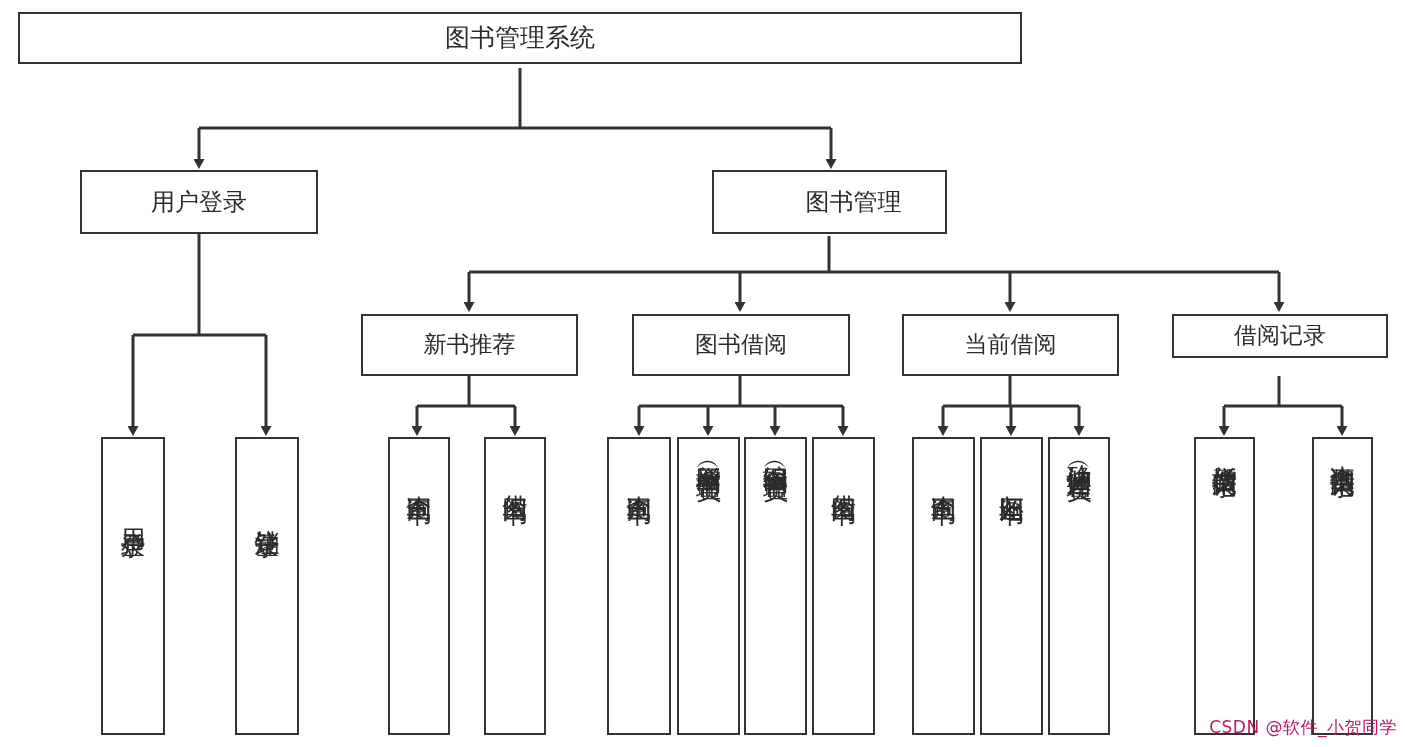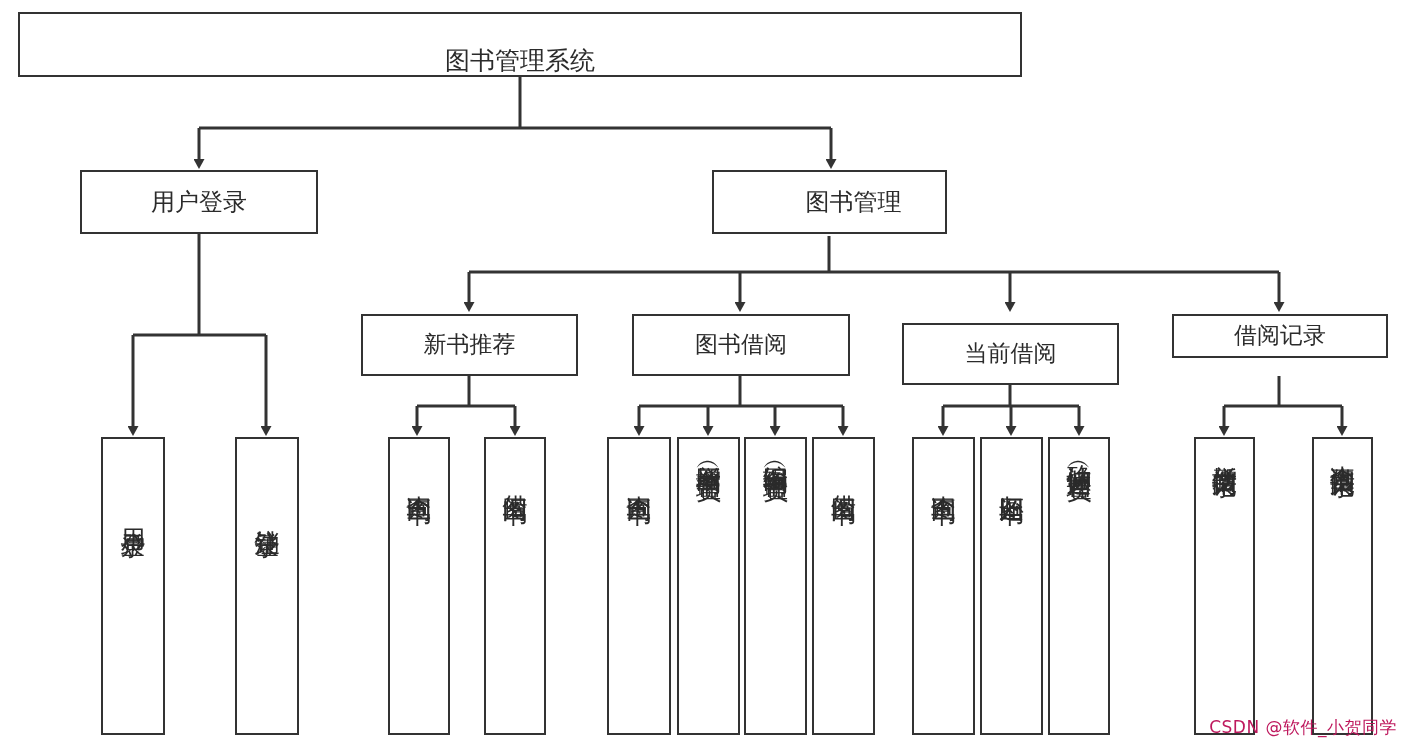--- a/index.html
+++ b/index.html
@@ -127,41 +127,41 @@
       <path d="M1011,406 L1011,427" marker-end="url(#arrow)"></path>
       <path d="M1079,406 L1079,427" marker-end="url(#arrow)"></path>
 
       <path d="M1279,376 L1279,406"></path>
       <path d="M1224,406 L1342,406"></path>
       <path d="M1224,406 L1224,427" marker-end="url(#arrow)"></path>
       <path d="M1342,406 L1342,427" marker-end="url(#arrow)"></path>
     </g>
   </svg>
 
-  <div class="node level0" style="left:18px; top:12px; width:1004px; height:65px;align-items:flex-end;">
+  <div class="node level0" style="left:18px; top:12px; width:1004px; height:52px;">
     <span class="node-label">图书管理系统</span>
   </div>
 
   <div class="node level1" style="left:80px; top:170px; width:238px; height:64px;">
     <span class="node-label">用户登录</span>
   </div>
 
   <div class="node level1" style="left:712px; top:170px; width:235px; height:64px;padding-left:48px;">
     <span class="node-label">图书管理</span>
   </div>
 
   <div class="node level2" style="left:361px; top:314px; width:217px; height:62px;">
     <span class="node-label">新书推荐</span>
   </div>
 
   <div class="node level2" style="left:632px; top:314px; width:218px; height:62px;">
     <span class="node-label">图书借阅</span>
   </div>
 
-  <div class="node level2" style="left:902px; top:314px; width:217px; height:62px;margin-top:9px;">
+  <div class="node level2" style="left:902px; top:314px; width:217px; height:62px;">
     <span class="node-label">当前借阅</span>
   </div>
 
   <div class="node level2" style="left:1172px; top:314px; width:216px; height:44px;">
     <span class="node-label">借阅记录</span>
   </div>
 
   <div class="node leaf short" style="left:101px; top:437px; width:64px; height:298px;">
     <span class="node-label">用户登录</span>
   </div>

